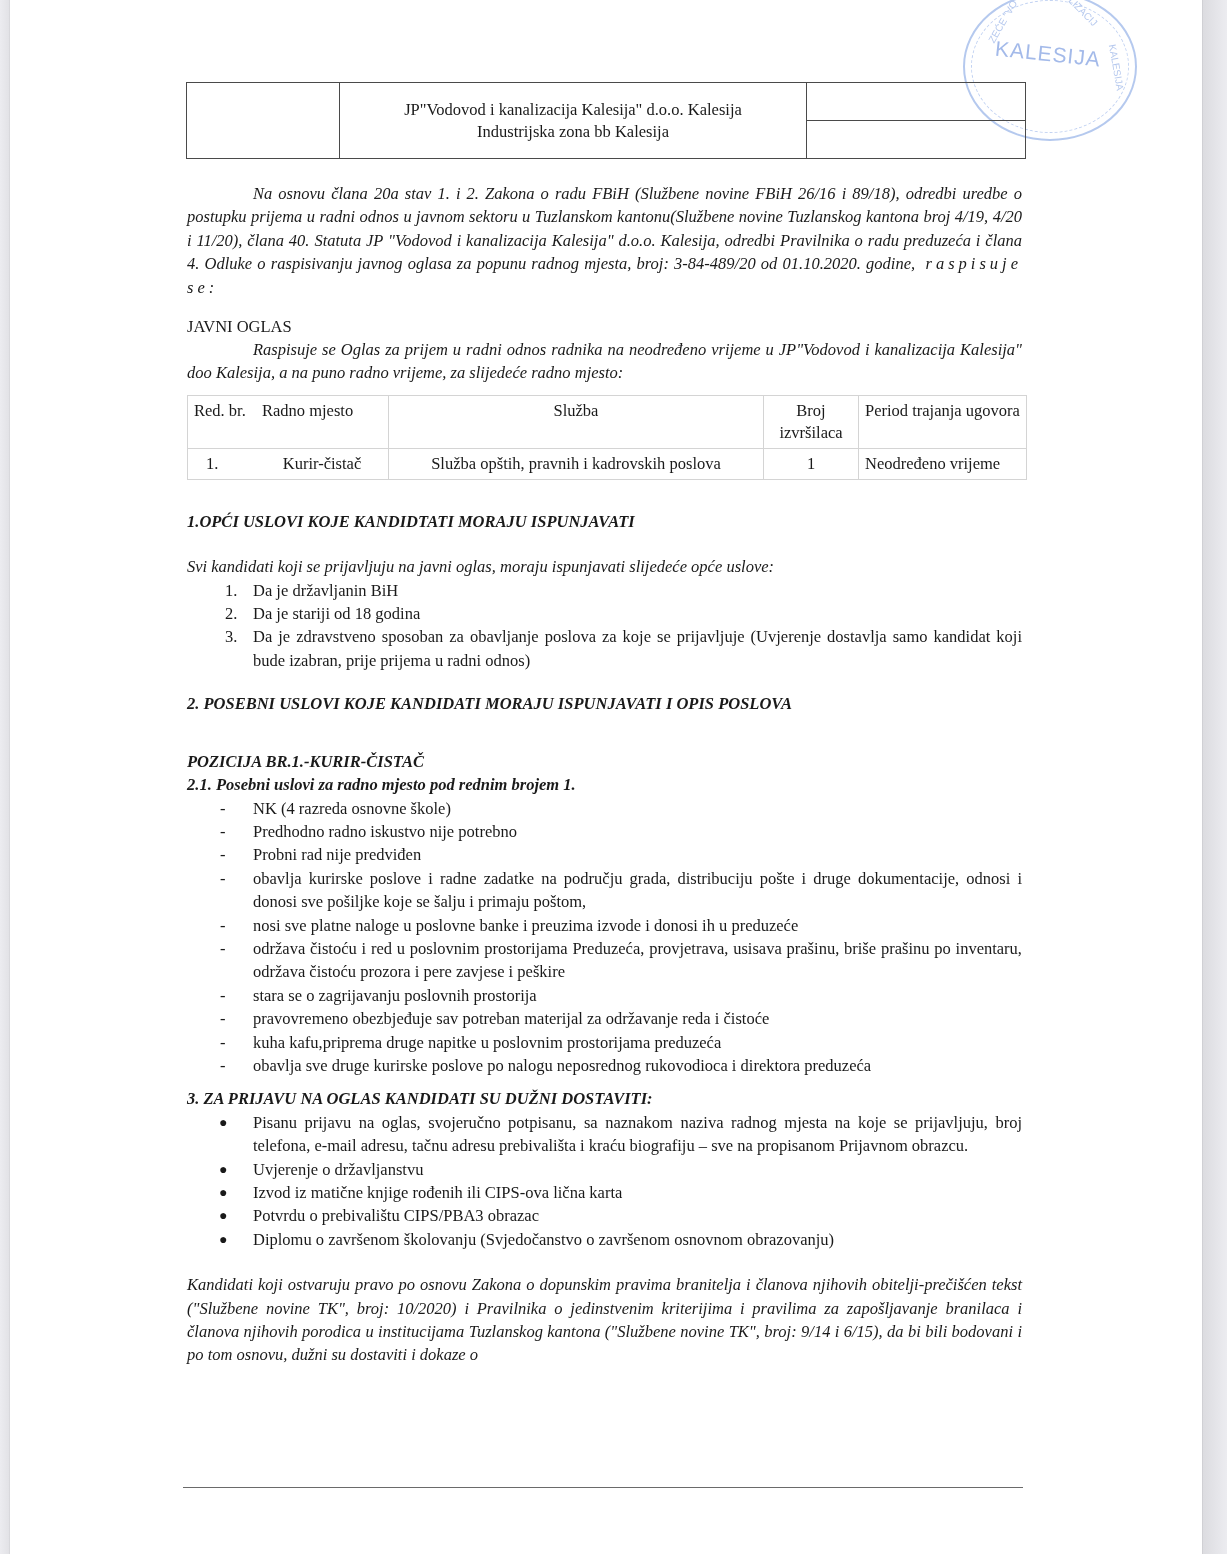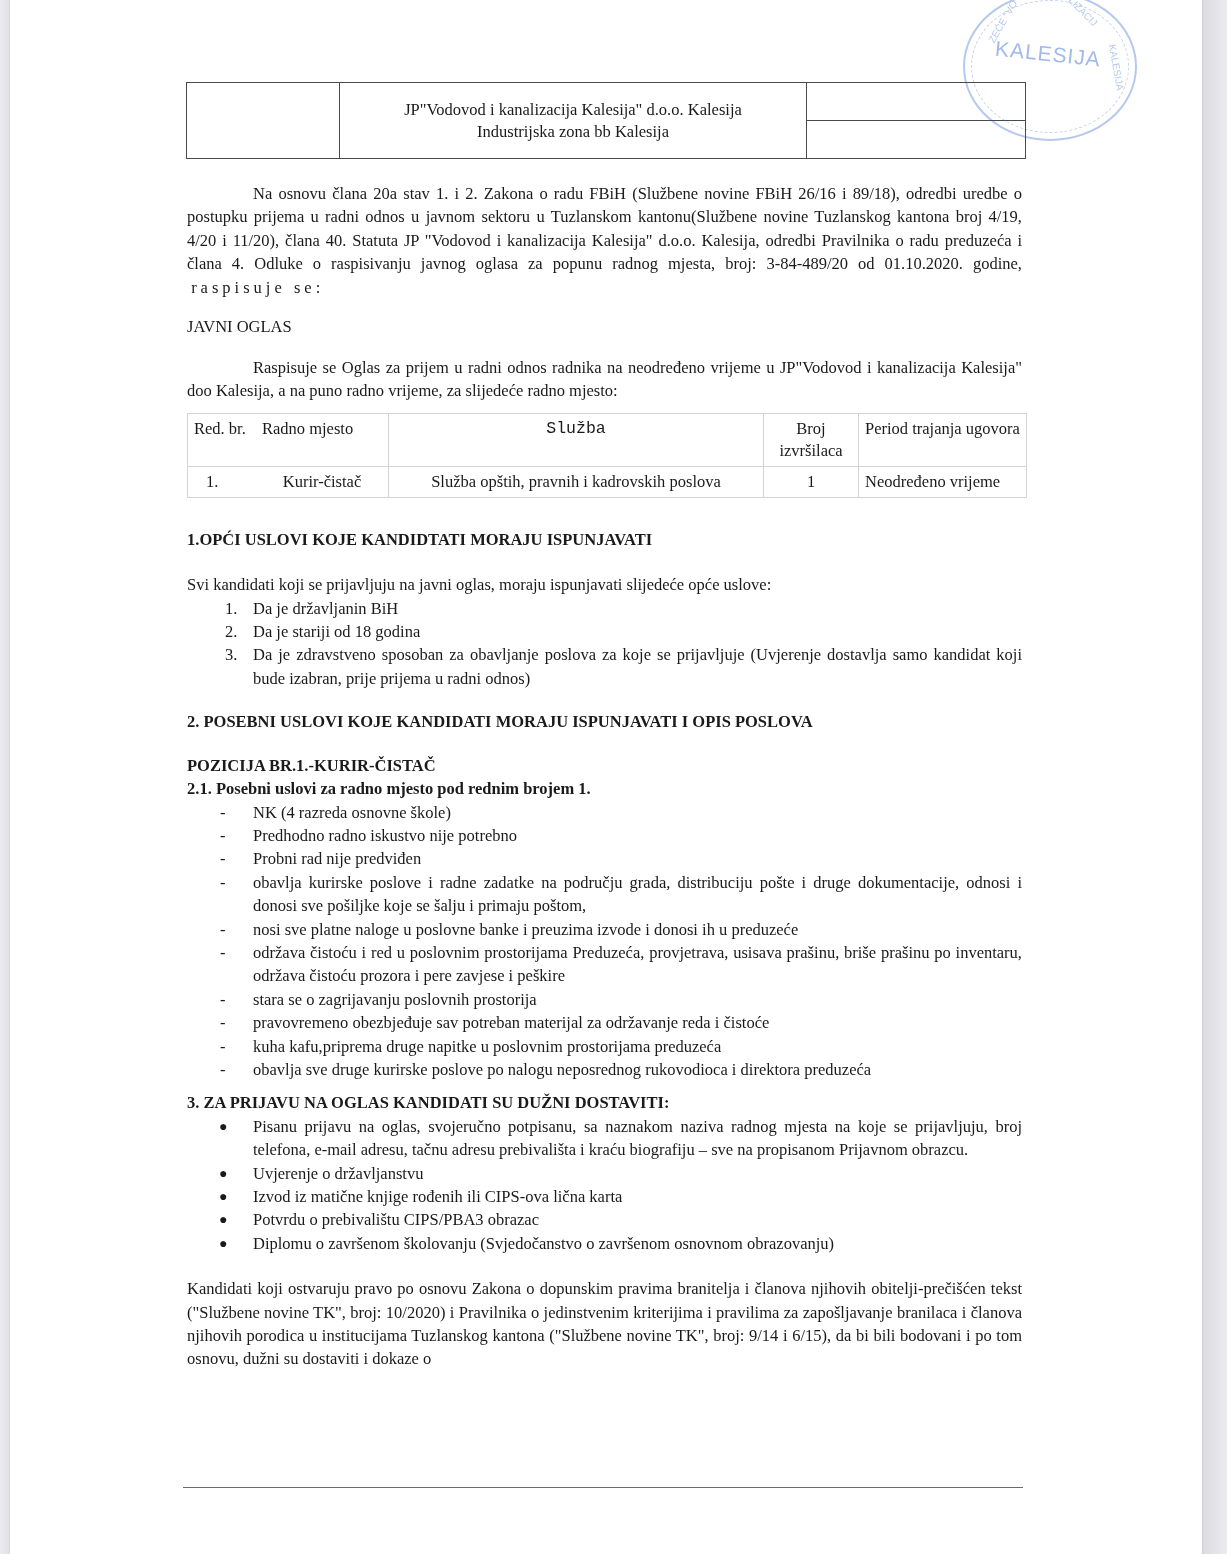--- a/index.html
+++ b/index.html
@@ -30,21 +30,21 @@
       border: 1.5px solid #4a4a4a; box-sizing: border-box; display: flex; }
     .hb-left { width: 152px; border-right: 1.5px solid #4a4a4a; }
     .hb-center { width: 466px; border-right: 1.5px solid #4a4a4a; display: flex; flex-direction: column;
       justify-content: center; align-items: center; font-size: 16.5px; line-height: 22px; }
     .hb-right { flex: 1; display: flex; flex-direction: column; }
     .hb-right .cell { flex: 1; }
     .hb-right .cell + .cell { border-top: 1.5px solid #4a4a4a; }
 
     .content { position: absolute; left: 187px; top: 182px; width: 835px;
       font-size: 16.5px; line-height: 23.4px; }
-    p { margin: 0; text-align: justify; }
+    p { margin: 0; text-align: justify; font-style: italic; }
     .indent { text-indent: 66px; }
     .spaced { letter-spacing: 4px; }
     .center { text-align: center; }
     .title-block { margin-top: 16px; text-align: left; line-height: 23px; }
     .h { font-weight: bold; margin: 0; }
 
     table.jobs { border-collapse: collapse; width: 840px; margin-top: 10px; font-size: 16.5px; }
     table.jobs td { border: 1.5px solid #d4d4d4; padding: 4px 6px; vertical-align: top; line-height: 22px; }
     table.jobs td.nob-r { border-right: none; }
     table.jobs td.nob-l { border-left: none; }
@@ -90,28 +90,28 @@
 <div class="content">
   <p class="indent">
     <span>Na osnovu člana 20a stav 1. i 2. Zakona o radu FBiH (Službene novine FBiH 26/16 i 89/18), odredbi uredbe o postupku prijema u radni odnos u javnom sektoru u Tuzlanskom kantonu(Službene novine Tuzlanskog kantona broj 4/19, 4/20 i 11/20), člana 40. Statuta JP "Vodovod i kanalizacija Kalesija" d.o.o. Kalesija, odredbi Pravilnika o radu preduzeća i člana 4. Odluke o raspisivanju javnog oglasa za popunu radnog mjesta, broj: 3-84-489/20 od 01.10.2020. godine,</span>
     &nbsp;<span class="spaced">raspisuje se:</span>
   </p>
 
   <div class="title-block">
     <div>JAVNI OGLAS</div>
   </div>
 
-  <p class="indent" style="margin-top:18px;">Raspisuje se Oglas za prijem u radni odnos radnika na neodređeno vrijeme u JP"Vodovod i kanalizacija Kalesija" doo Kalesija, a na puno radno vrijeme, za slijedeće radno mjesto:</p>
+  <p class="indent" style="">Raspisuje se Oglas za prijem u radni odnos radnika na neodređeno vrijeme u JP"Vodovod i kanalizacija Kalesija" doo Kalesija, a na puno radno vrijeme, za slijedeće radno mjesto:</p>
 
   <table class="jobs">
     <tbody>
         <tr>
       <td class="nob-r" style="width:56px;margin-top:36px;">Red. br.</td>
       <td class="nob-l" style="width:120px;">Radno mjesto</td>
-      <td class="center" style="width:362px;font-family:Liberation Mono, monospace;">Služba</td>
+      <td class="center" style="width:362px;">Služba</td>
       <td class="center" style="width:82px;">Broj izvršilaca</td>
       <td>Period trajanja ugovora</td>
     </tr>
     <tr>
       <td class="nob-r" style="padding-left:18px;">1.</td>
       <td class="nob-l center">Kurir-čistač</td>
       <td class="center">Služba opštih, pravnih i kadrovskih poslova</td>
       <td class="center">1</td>
       <td>Neodređeno vrijeme</td>
     </tr>
@@ -120,21 +120,21 @@
 
   <p class="h" style="margin-top:30px;">1.OPĆI USLOVI KOJE KANDIDTATI MORAJU ISPUNJAVATI</p>
   <p style="margin-top:22px;">Svi kandidati koji se prijavljuju na javni oglas, moraju ispunjavati slijedeće opće uslove:</p>
   <ol class="num">
     <li><span class="mk">1.</span><span>Da je državljanin BiH</span></li>
     <li><span class="mk">2.</span><span>Da je stariji od 18 godina</span></li>
     <li><span class="mk">3.</span><span>Da je zdravstveno sposoban za obavljanje poslova za koje se prijavljuje (Uvjerenje dostavlja samo kandidat koji bude izabran, prije prijema u radni odnos)</span></li>
   </ol>
 
   <p class="h" style="margin-top:20px;">2. POSEBNI USLOVI KOJE KANDIDATI MORAJU ISPUNJAVATI I OPIS POSLOVA</p>
-  <p class="h" style="margin-top:20px;">POZICIJA BR.1.-KURIR-ČISTAČ</p>
+  <p class="h" style="margin-top:34px;">POZICIJA BR.1.-KURIR-ČISTAČ</p>
   <p class="h">2.1. Posebni uslovi  za radno mjesto pod rednim brojem 1.</p>
   <ul class="dash">
     <li><span class="mk">-</span><span>NK (4 razreda osnovne škole)</span></li>
     <li><span class="mk">-</span><span>Predhodno radno iskustvo nije potrebno</span></li>
     <li><span class="mk">-</span><span>Probni rad nije predviđen</span></li>
   </ul>
 
   <ul class="dash">
     <li><span class="mk">-</span><span>obavlja kurirske poslove i radne zadatke na području grada, distribuciju pošte i druge dokumentacije, odnosi i donosi sve pošiljke koje se šalju i primaju poštom,</span></li>
     <li><span class="mk">-</span><span>nosi sve platne naloge u poslovne banke i preuzima izvode i donosi ih u preduzeće</span></li>

